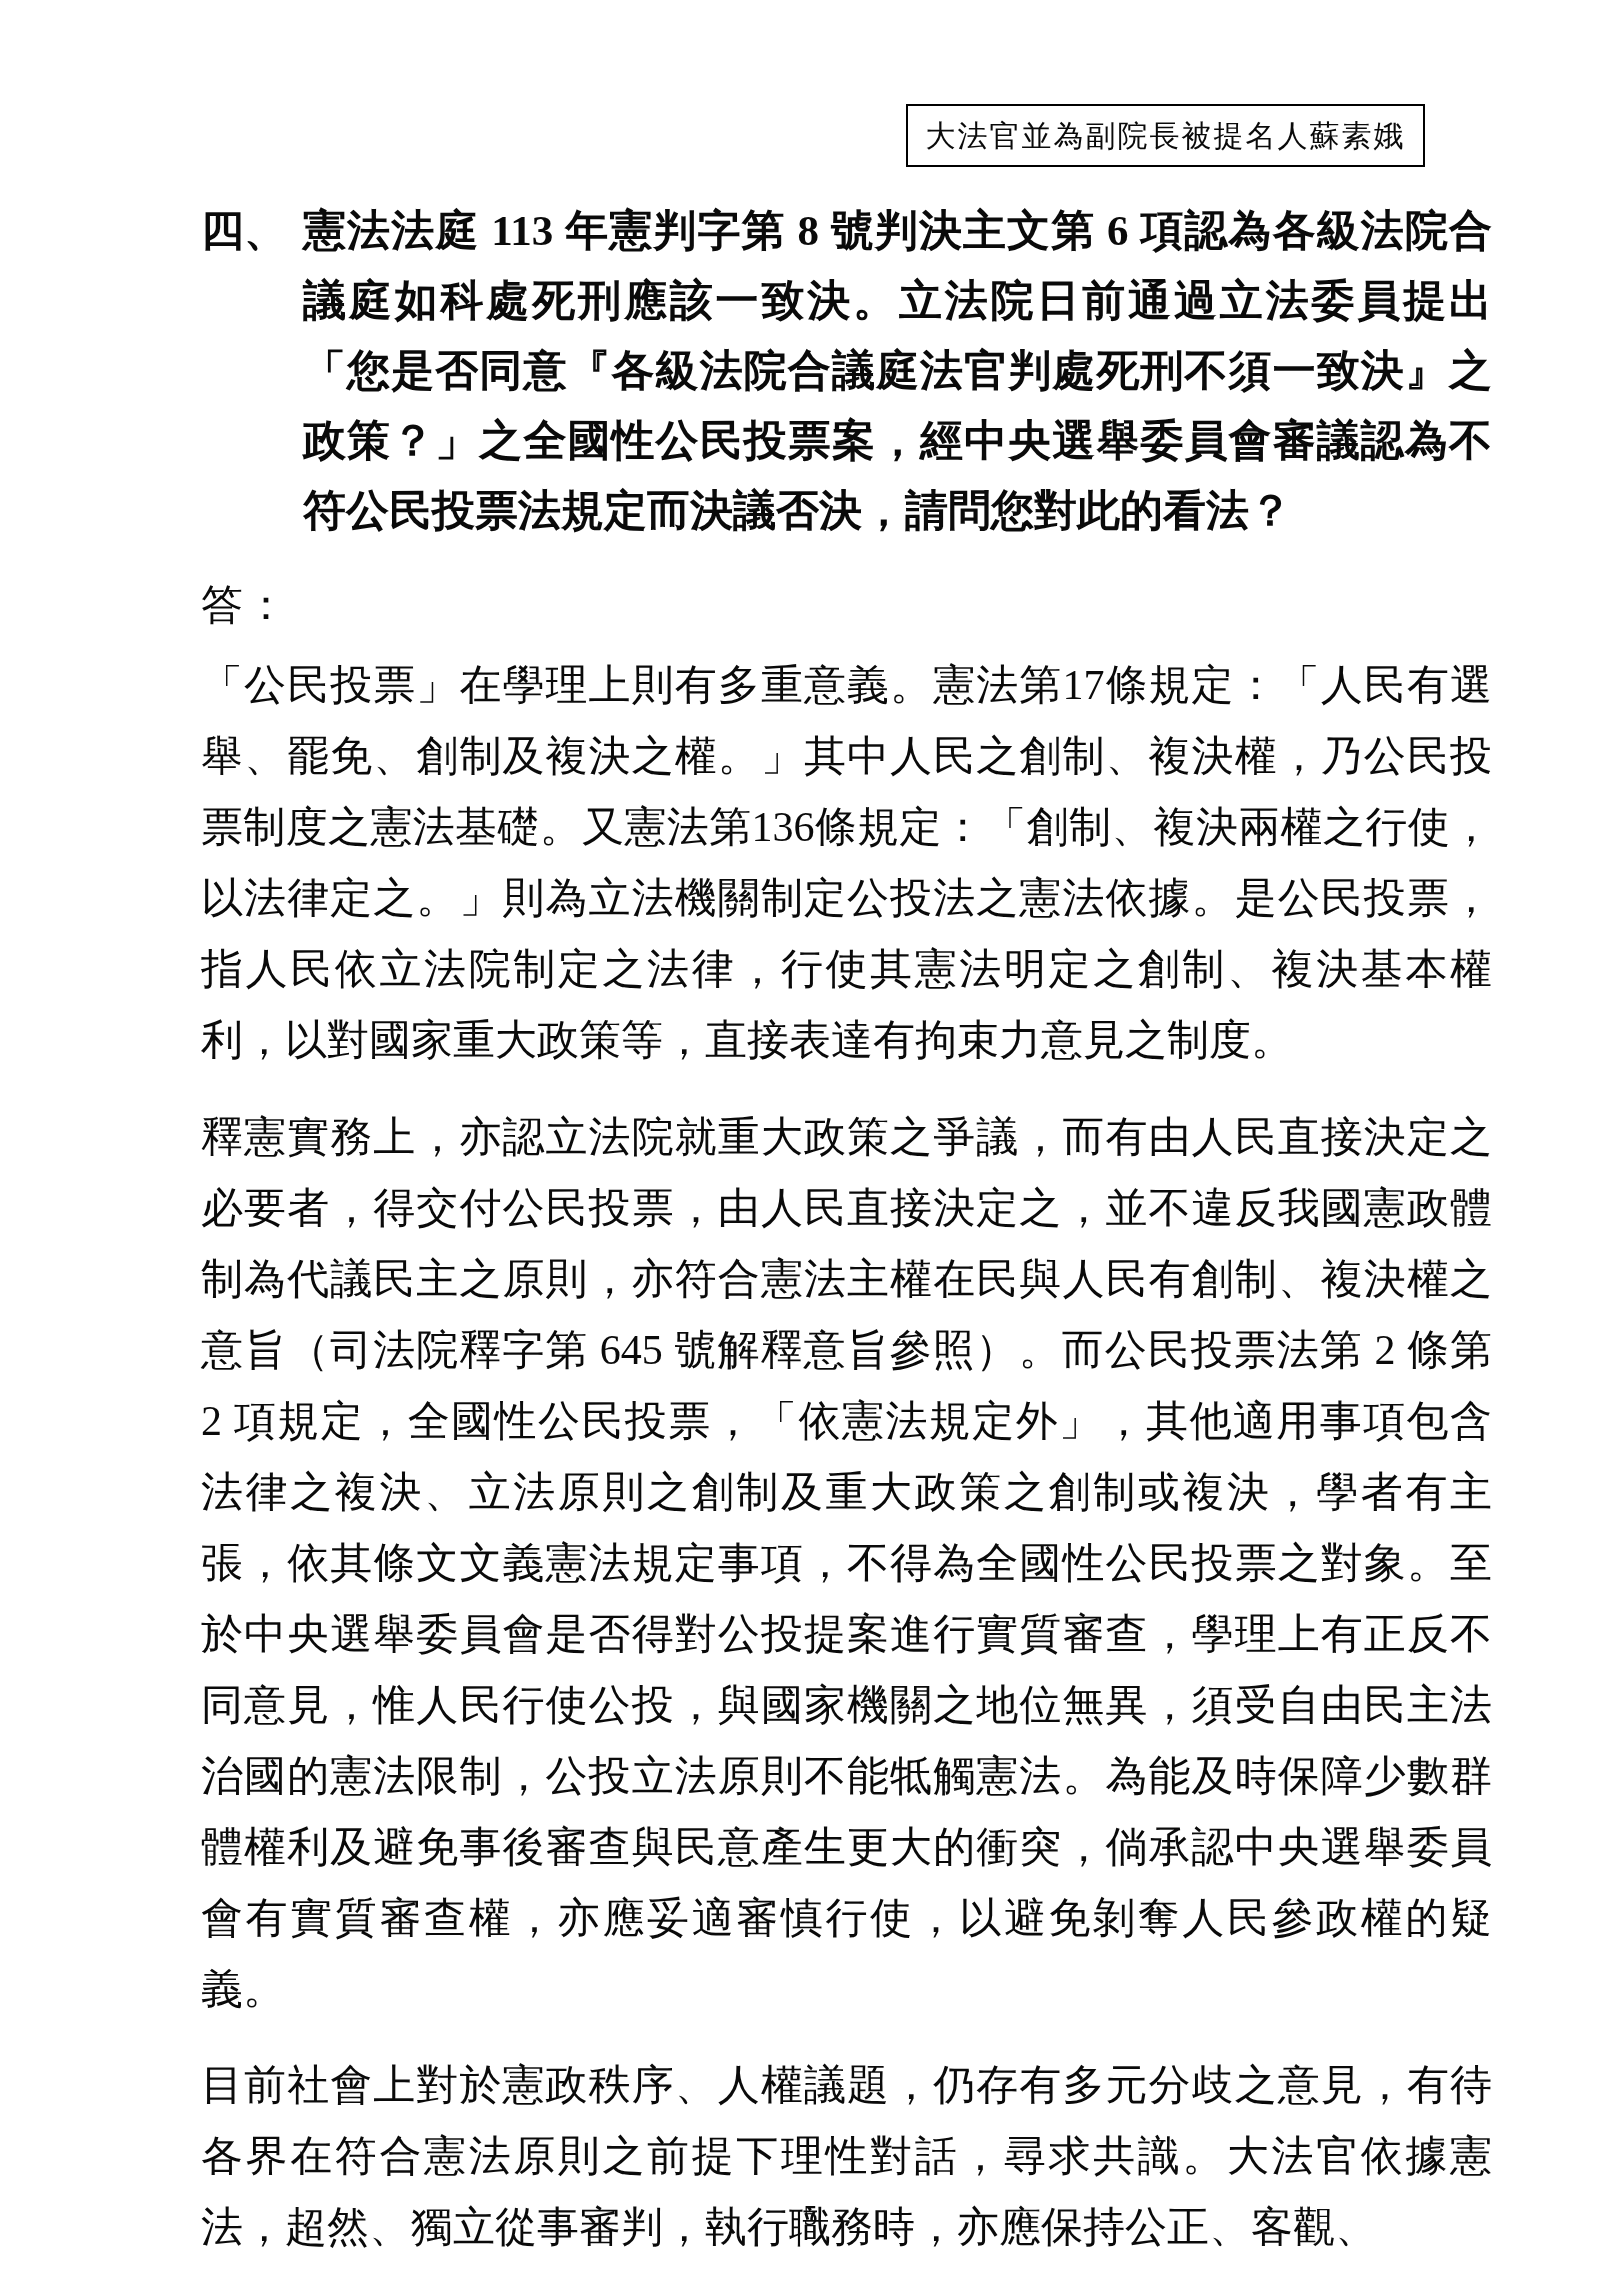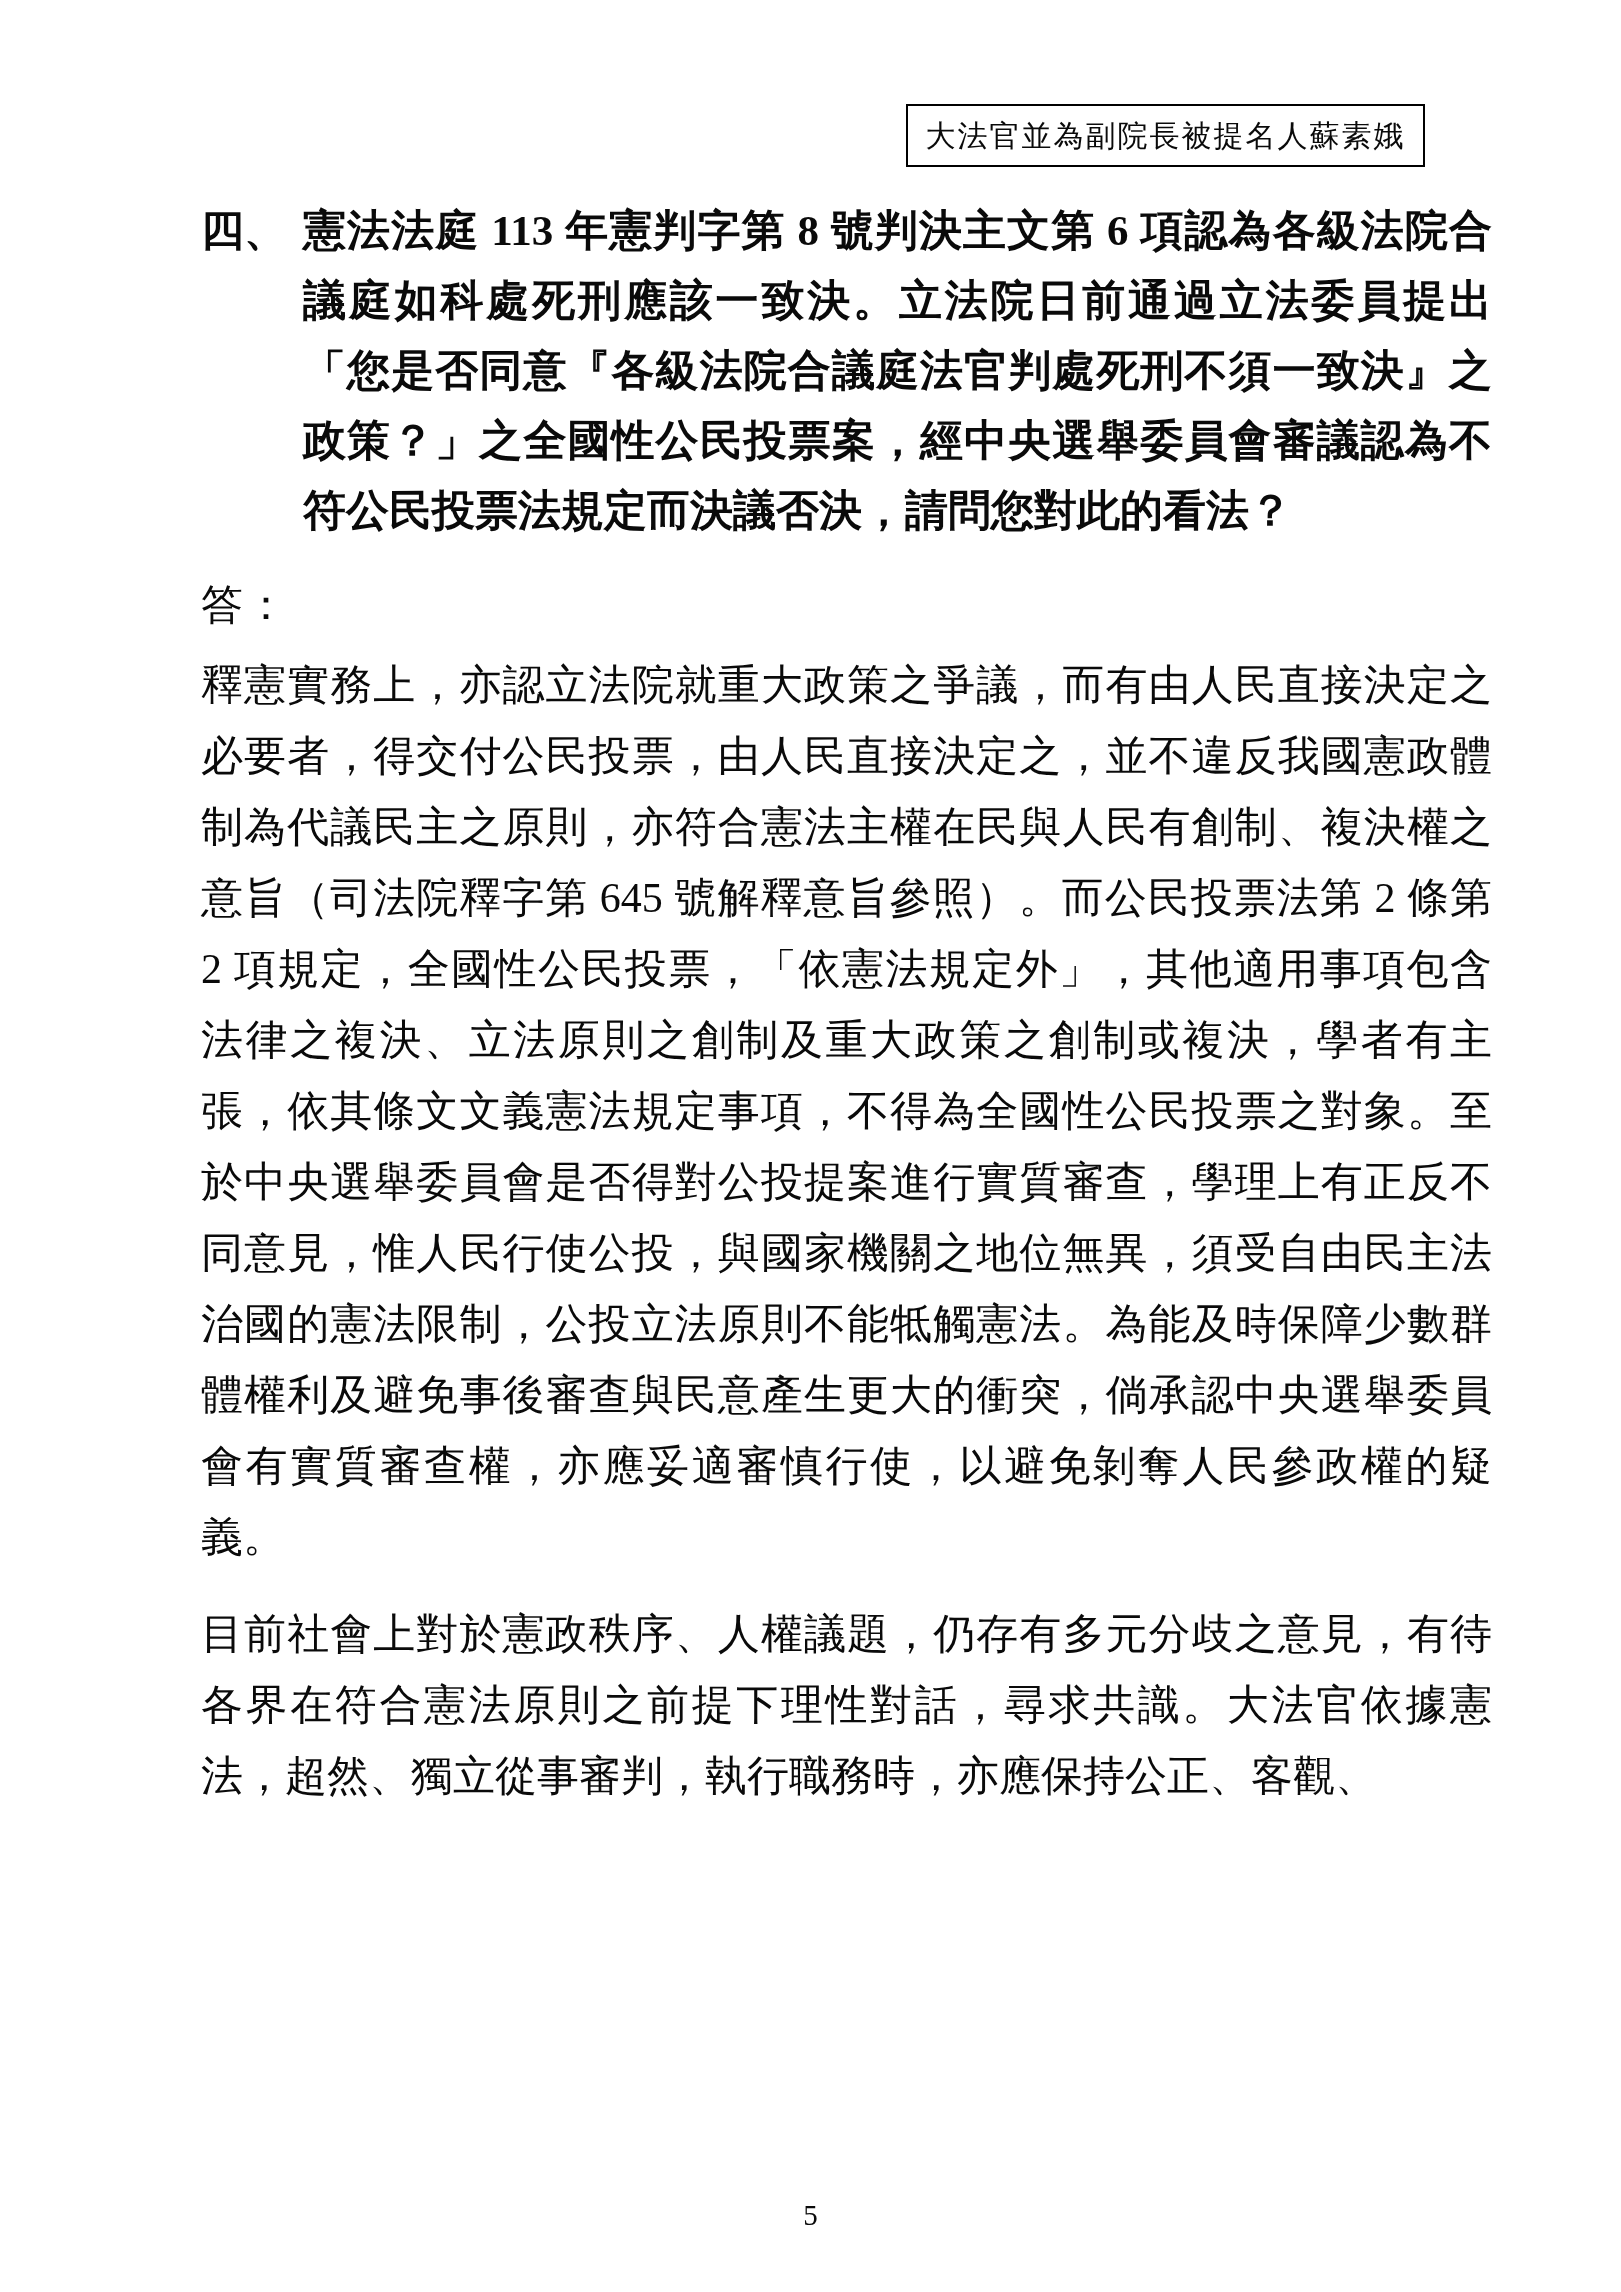--- a/index.html
+++ b/index.html
@@ -83,20 +83,21 @@
 
   <div class="content">
 
     <div class="question">
       <span class="q-num">四、</span>
       <span class="q-text">憲法法庭 113 年憲判字第 8 號判決主文第 6 項認為各級法院合議庭如科處死刑應該一致決。立法院日前通過立法委員提出「您是否同意『各級法院合議庭法官判處死刑不須一致決』之政策？」之全國性公民投票案，經中央選舉委員會審議認為不符公民投票法規定而決議否決，請問您對此的看法？</span>
     </div>
 
     <p class="answer-label">答：</p>
 
+    <p class="para">「公民投票」在學理上則有多重意義。憲法第17條規定：「人民有選舉、罷免、創制及複決之權。」其中人民之創制、複決權，乃公民投票制度之憲法基礎。又憲法第136條規定：「創制、複決兩權之行使，以法律定之。」則為立法機關制定公投法之憲法依據。是公民投票，指人民依立法院制定之法律，行使其憲法明定之創制、複決基本權利，以對國家重大政策等，直接表達有拘束力意見之制度。</p>
 
     <p class="para">釋憲實務上，亦認立法院就重大政策之爭議，而有由人民直接決定之必要者，得交付公民投票，由人民直接決定之，並不違反我國憲政體制為代議民主之原則，亦符合憲法主權在民與人民有創制、複決權之意旨（司法院釋字第 645 號解釋意旨參照）。而公民投票法第 2 條第 2 項規定，全國性公民投票，「依憲法規定外」，其他適用事項包含法律之複決、立法原則之創制及重大政策之創制或複決，學者有主張，依其條文文義憲法規定事項，不得為全國性公民投票之對象。至於中央選舉委員會是否得對公投提案進行實質審查，學理上有正反不同意見，惟人民行使公投，與國家機關之地位無異，須受自由民主法治國的憲法限制，公投立法原則不能牴觸憲法。為能及時保障少數群體權利及避免事後審查與民意產生更大的衝突，倘承認中央選舉委員會有實質審查權，亦應妥適審慎行使，以避免剝奪人民參政權的疑義。</p>
 
     <p class="para">目前社會上對於憲政秩序、人權議題，仍存有多元分歧之意見，有待各界在符合憲法原則之前提下理性對話，尋求共識。大法官依據憲法，超然、獨立從事審判，執行職務時，亦應保持公正、客觀、</p>
 
   </div>
 
   <div class="page-number">5</div>
 
 </div>

